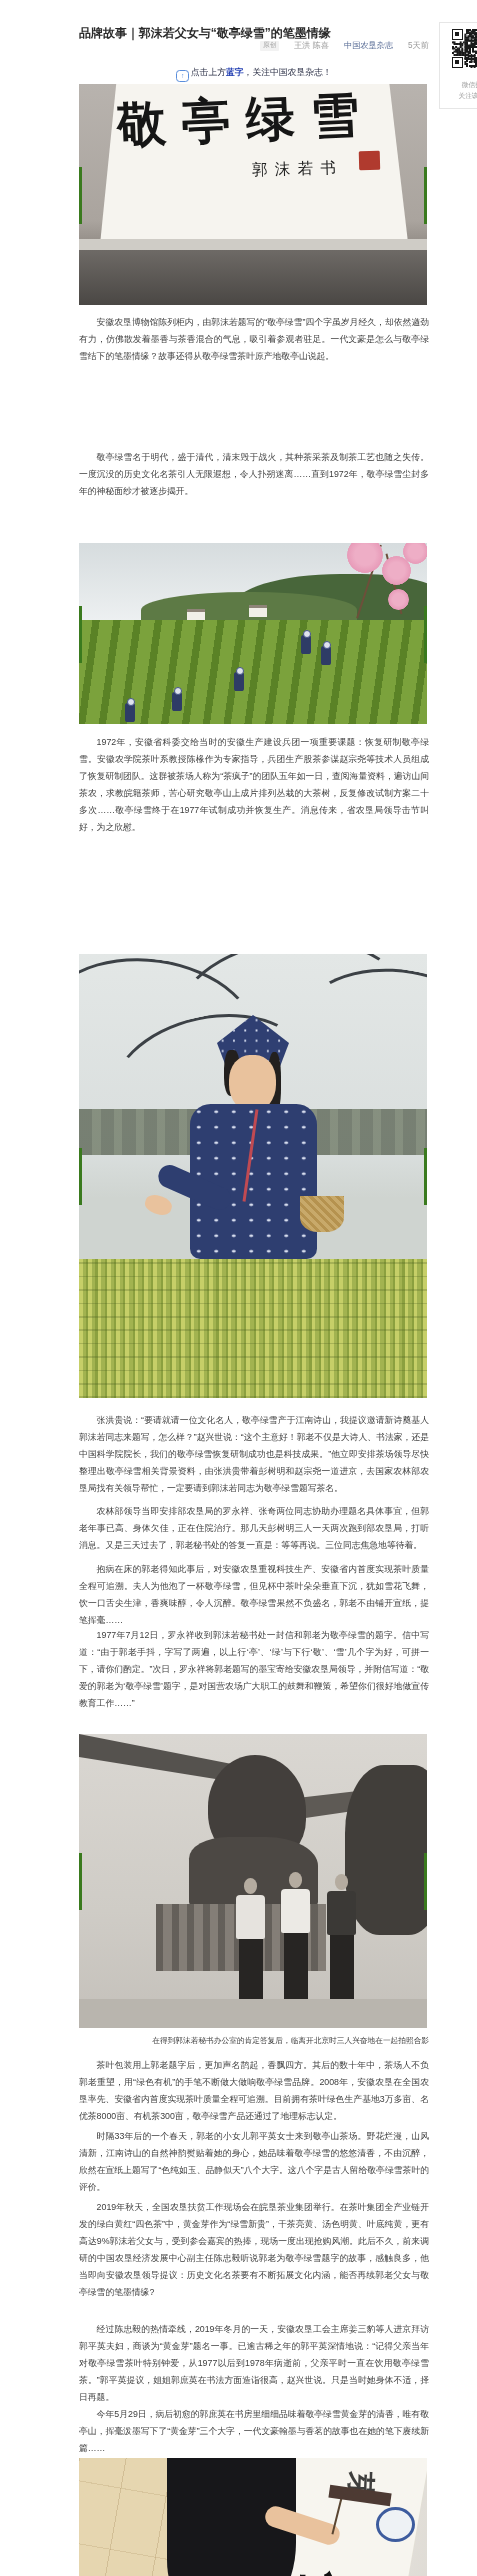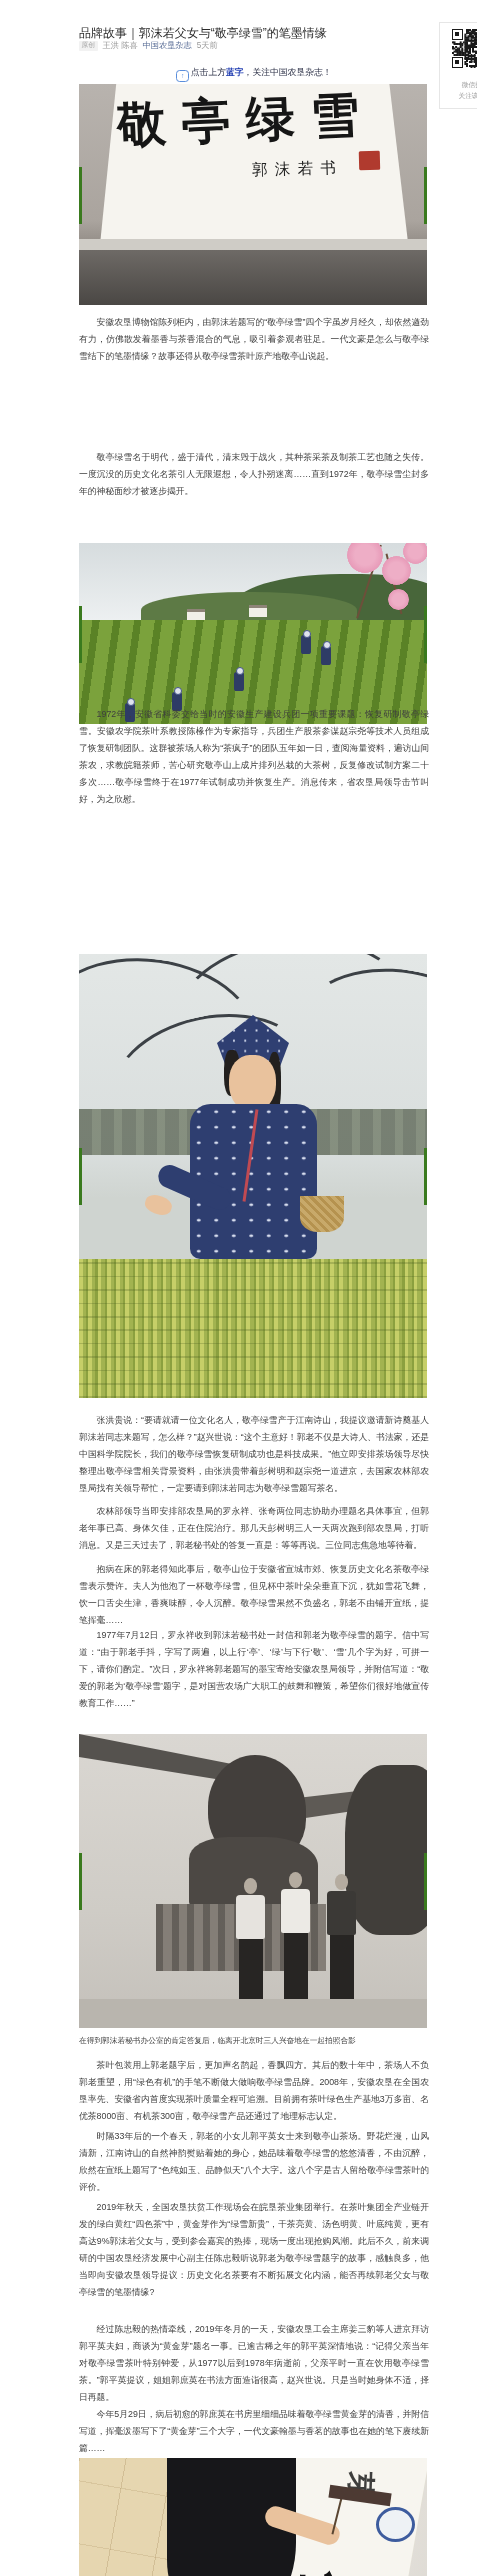--- a/index.html
+++ b/index.html
@@ -1,22 +1,22 @@
 <!DOCTYPE html>
 <html style="font-size:8.2px"><head>
 <meta charset="utf-8">
 <style>
   html,body{margin:0;padding:0;background:#fff;}
   .page{position:relative;width:477px;height:3263px;background:#fff;overflow:hidden;
         font-family:"Liberation Sans",sans-serif;color:#3e3e3e;}
   .abs{position:absolute;left:79px;width:350px;}
 
   
-  .title{font-size:12px;line-height:16px;font-weight:400;color:#2b2b2b;}
-  .meta{display:flex;align-items:center;gap:5px;font-size:8.2px;color:#9a9a9a;}
+  .title{font-size:12px;line-height:16px;font-weight:700;color:#2b2b2b;}
+  .meta{display:flex;align-items:center;gap:15px;font-size:8.2px;color:#9a9a9a;justify-content:flex-end;}
   .meta .tag{font-size:6.7px;color:#a6a6a6;background:#f2f2f2;padding:0.5px 2.6px;border-radius:1px;}
   .meta .account{color:#576b95;}
 
   
   .qr-float{position:absolute;left:439px;top:22px;width:77px;height:87px;background:#fff;
             border:0.5px solid #e6e6e6;box-sizing:border-box;}
   .qr-float .qrbox{position:absolute;left:12.4px;top:6.2px;width:47px;height:47px;background:#fff;}
   .qr-float .t1{position:absolute;top:58px;left:0;width:77px;text-align:center;font-size:6.7px;color:#999;}
   .qr-float .t2{position:absolute;top:69px;left:0;width:77px;text-align:center;font-size:6.7px;color:#999;}
   .qr{position:relative;background:#fff;overflow:hidden;}
@@ -24,21 +24,21 @@
   
   .hint{text-align:center;font-family:"DejaVu Serif",serif;font-size:8.8px;color:#2c3147;}
   .hint .hl{color:#2440b3;font-weight:700;}
   .hint .badge{display:inline-block;width:10.3px;height:10.3px;line-height:9.3px;border:1px solid #5a8edc;
                border-radius:3.6px;color:#5a8edc;font-weight:700;font-size:6.7px;text-align:center;
                vertical-align:-2.6px;margin-right:2.1px;font-family:"Liberation Sans",sans-serif;}
 
   
   .para{position:absolute;left:79px;width:350px;font-size:8.8px;line-height:17px;
         text-align:justify;text-indent:2em;color:#3e3e3e;margin:0;}
-  .caption{position:absolute;left:79px;width:350px;text-align:left;font-size:7.7px;color:#3f3f3f;}
+  .caption{position:absolute;left:79px;width:350px;text-align:right;font-size:7.7px;color:#3f3f3f;}
 
   
   .fig{position:absolute;left:79px;width:348px;overflow:hidden;background:#ddd;}
   .fig::before,.fig::after{content:"";position:absolute;width:3.1px;height:57px;background:#3a7a1e;z-index:5;}
   .fig::before{left:0;top:calc(50% - 28px);}
   .fig::after{right:0;top:calc(50% - 28px);}
 
   
   .f1{height:221px;background:linear-gradient(#b8b3ae,#aaa49e 62%,#98928c 70%);}
   .f1 .paper{position:absolute;left:17.5px;top:-6.2px;width:309px;height:170px;background:#f6f4ef;
@@ -187,21 +187,21 @@
         <i></i>
       </div>
     <div class="branch" style="left:289px;top:0;height:77px;transform:rotate(18deg)"></div>
     <div class="branch" style="left:314px;top:10.3px;height:62px;transform:rotate(-14deg)"></div>
     <div class="bloom" style="left:268px;top:-6.2px;width:36px;height:36px"></div>
     <div class="bloom" style="left:303px;top:13.4px;width:29px;height:29px"></div>
     <div class="bloom" style="left:324px;top:-4.1px;width:25px;height:25px"></div>
     <div class="bloom" style="left:309px;top:46px;width:20.6px;height:20.6px"></div>
   </div>
 
-  <p class="para" style="top:706px">1972年，安徽省科委交给当时的安徽生产建设兵团一项重要课题：恢复研制敬亭绿雪。安徽农学院茶叶系教授陈椽作为专家指导，兵团生产股茶参谋赵宗尧等技术人员组成了恢复研制团队。这群被茶场人称为“茶疯子”的团队五年如一日，查阅海量资料，遍访山间茶农，求教皖籍茶师，苦心研究敬亭山上成片排列丛栽的大茶树，反复修改试制方案二十多次……敬亭绿雪终于在1977年试制成功并恢复生产。消息传来，省农垦局领导击节叫好，为之欣慰。</p>
+  <p class="para" style="top:734px">1972年，安徽省科委交给当时的安徽生产建设兵团一项重要课题：恢复研制敬亭绿雪。安徽农学院茶叶系教授陈椽作为专家指导，兵团生产股茶参谋赵宗尧等技术人员组成了恢复研制团队。这群被茶场人称为“茶疯子”的团队五年如一日，查阅海量资料，遍访山间茶农，求教皖籍茶师，苦心研究敬亭山上成片排列丛栽的大茶树，反复修改试制方案二十多次……敬亭绿雪终于在1977年试制成功并恢复生产。消息传来，省农垦局领导击节叫好，为之欣慰。</p>
 
   <div class="fig f3" style="top:954px">
     <div class="arc" style="left:-41px;top:5.2px;width:216px;height:144px;transform:rotate(8deg)"></div>
     <div class="arc" style="left:93px;top:-15.5px;width:237px;height:155px;transform:rotate(-6deg)"></div>
     <div class="arc" style="left:216px;top:15.5px;width:206px;height:134px;transform:rotate(10deg)"></div>
     <div class="arc" style="left:31px;top:62px;width:196px;height:124px;transform:rotate(-12deg)"></div>
     <div class="bench"></div>
     <div class="scarf"></div>
     <div class="hairL"></div>
       <div class="hairR"></div>
@@ -210,21 +210,21 @@
     <div class="trim"></div>
     <div class="armL"></div>
       <div class="handL"></div>
     <div class="basket"></div>
     <div class="field"></div>
     <div class="fieldshade"></div>
   </div>
 
   <p class="para" style="top:1503px">农林部领导当即安排部农垦局的罗永祥、张奇两位同志协助办理题名具体事宜，但郭老年事已高、身体欠佳，正在住院治疗。那几天彭树明三人一天两次跑到部农垦局，打听消息。又是三天过去了，郭老秘书处的答复一直是：等等再说。三位同志焦急地等待着。</p>
   <p class="para" style="top:1412px">张洪贵说：“要请就请一位文化名人，敬亭绿雪产于江南诗山，我提议邀请新诗奠基人郭沫若同志来题写，怎么样？”赵兴世说：“这个主意好！郭老不仅是大诗人、书法家，还是中国科学院院长，我们的敬亭绿雪恢复研制成功也是科技成果。”他立即安排茶场领导尽快整理出敬亭绿雪相关背景资料，由张洪贵带着彭树明和赵宗尧一道进京，去国家农林部农垦局找有关领导帮忙，一定要请到郭沫若同志为敬亭绿雪题写茶名。</p>
-  <p class="para" style="top:1561px">抱病在床的郭老得知此事后，敬亭山位于安徽省宣城市郊、恢复历史文化名茶敬亭绿雪表示赞许。夫人为他泡了一杯敬亭绿雪，但见杯中茶叶朵朵垂直下沉，犹如雪花飞舞，饮一口舌尖生津，香爽味醇，令人沉醉。敬亭绿雪果然不负盛名，郭老不由铺开宣纸，提笔挥毫……</p>
+  <p class="para" style="top:1561px">抱病在床的郭老得知此事后，对安徽农垦重视科技生产、安徽省内首度实现茶叶质量全程可追溯。夫人为他泡了一杯敬亭绿雪，但见杯中茶叶朵朵垂直下沉，犹如雪花飞舞，饮一口舌尖生津，香爽味醇，令人沉醉。敬亭绿雪果然不负盛名，郭老不由铺开宣纸，提笔挥毫……</p>
   <p class="para" style="top:1627px">1977年7月12日，罗永祥收到郭沫若秘书处一封信和郭老为敬亭绿雪的题字。信中写道：“由于郭老手抖，字写了两遍，以上行‘亭’、‘绿’与下行‘敬’、‘雪’几个字为好，可拼一下，请你们酌定。”次日，罗永祥将郭老题写的墨宝寄给安徽农垦局领导，并附信写道：“敬爱的郭老为‘敬亭绿雪’题字，是对国营农场广大职工的鼓舞和鞭策，希望你们很好地做宣传教育工作……”</p>
 
   <div class="fig f4" style="top:1734px">
     <div class="roof"></div>
     <div class="roof2"></div>
     <div class="pine"></div>
     <div class="lion"></div>
     <div class="lionbody"></div>
     <div class="pedestal"></div>
     <div class="man" style="left:155px;top:144px">
@@ -244,21 +244,21 @@
     </div>
     <div class="ground"></div>
   </div>
 
   <div class="caption" style="top:2036px">在得到郭沫若秘书办公室的肯定答复后，临离开北京时三人兴奋地在一起拍照合影</div>
 
   <p class="para" style="top:2057px">茶叶包装用上郭老题字后，更加声名鹊起，香飘四方。其后的数十年中，茶场人不负郭老重望，用“绿色有机”的手笔不断做大做响敬亭绿雪品牌。2008年，安徽农垦在全国农垦率先、安徽省内首度实现茶叶质量全程可追溯。目前拥有茶叶绿色生产基地3万多亩、名优茶8000亩、有机茶300亩，敬亭绿雪产品还通过了地理标志认定。</p>
   <p class="para" style="top:2128px">时隔33年后的一个春天，郭老的小女儿郭平英女士来到敬亭山茶场。野花烂漫，山风清新，江南诗山的自然神韵熨贴着她的身心，她品味着敬亭绿雪的悠悠清香，不由沉醉，欣然在宣纸上题写了“色纯如玉、品静似天”八个大字。这八个字是古人留给敬亭绿雪茶叶的评价。</p>
   <p class="para" style="top:2199px">2019年秋天，全国农垦扶贫工作现场会在皖垦茶业集团举行。在茶叶集团全产业链开发的绿白黄红“四色茶”中，黄金芽作为“绿雪新贵”，干茶亮黄、汤色明黄、叶底纯黄，更有高达9%郭沫若父女与，受到参会嘉宾的热捧，现场一度出现抢购风潮。此后不久，前来调研的中国农垦经济发展中心副主任陈忠毅听说郭老为敬亭绿雪题字的故事，感触良多，他当即向安徽农垦领导提议：历史文化名茶要有不断拓展文化内涵，能否再续郭老父女与敬亭绿雪的笔墨情缘?</p>
   <p class="para" style="top:2321px">经过陈忠毅的热情牵线，2019年冬月的一天，安徽农垦工会主席姜三豹等人进京拜访郭平英夫妇，商谈为“黄金芽”题名一事。已逾古稀之年的郭平英深情地说：“记得父亲当年对敬亭绿雪茶叶特别钟爱，从1977以后到1978年病逝前，父亲平时一直在饮用敬亭绿雪茶。”郭平英提议，姐姐郭庶英在书法方面造诣很高，赵兴世说。只是当时她身体不适，择日再题。</p>
-  <p class="para" style="top:2406px">今年5月29日，病后初愈的郭庶英在书房里细细品味着敬亭绿雪黄金芽的清香，并附信写道，挥毫泼墨写下了“黄金芽”三个大字，一代文豪翰墨与香茗的故事也在她的笔下赓续新篇……</p>
+  <p class="para" style="top:2406px">今年5月29日，病后初愈的郭庶英在书房里细细品味着敬亭绿雪黄金芽的清香，唯有敬亭山，挥毫泼墨写下了“黄金芽”三个大字，一代文豪翰墨与香茗的故事也在她的笔下赓续新篇……</p>
 
   <div class="fig f5" style="top:2458px">
     <div class="tile"></div>
     <div class="scroll">
       <div class="ch" style="left:77px;top:129px;font-size:62px">金</div>
 
       <div class="ch" style="left:108px;top:31px;font-size:28px;opacity:.8">芽</div>
     </div>
     <div class="woman"></div>
 

